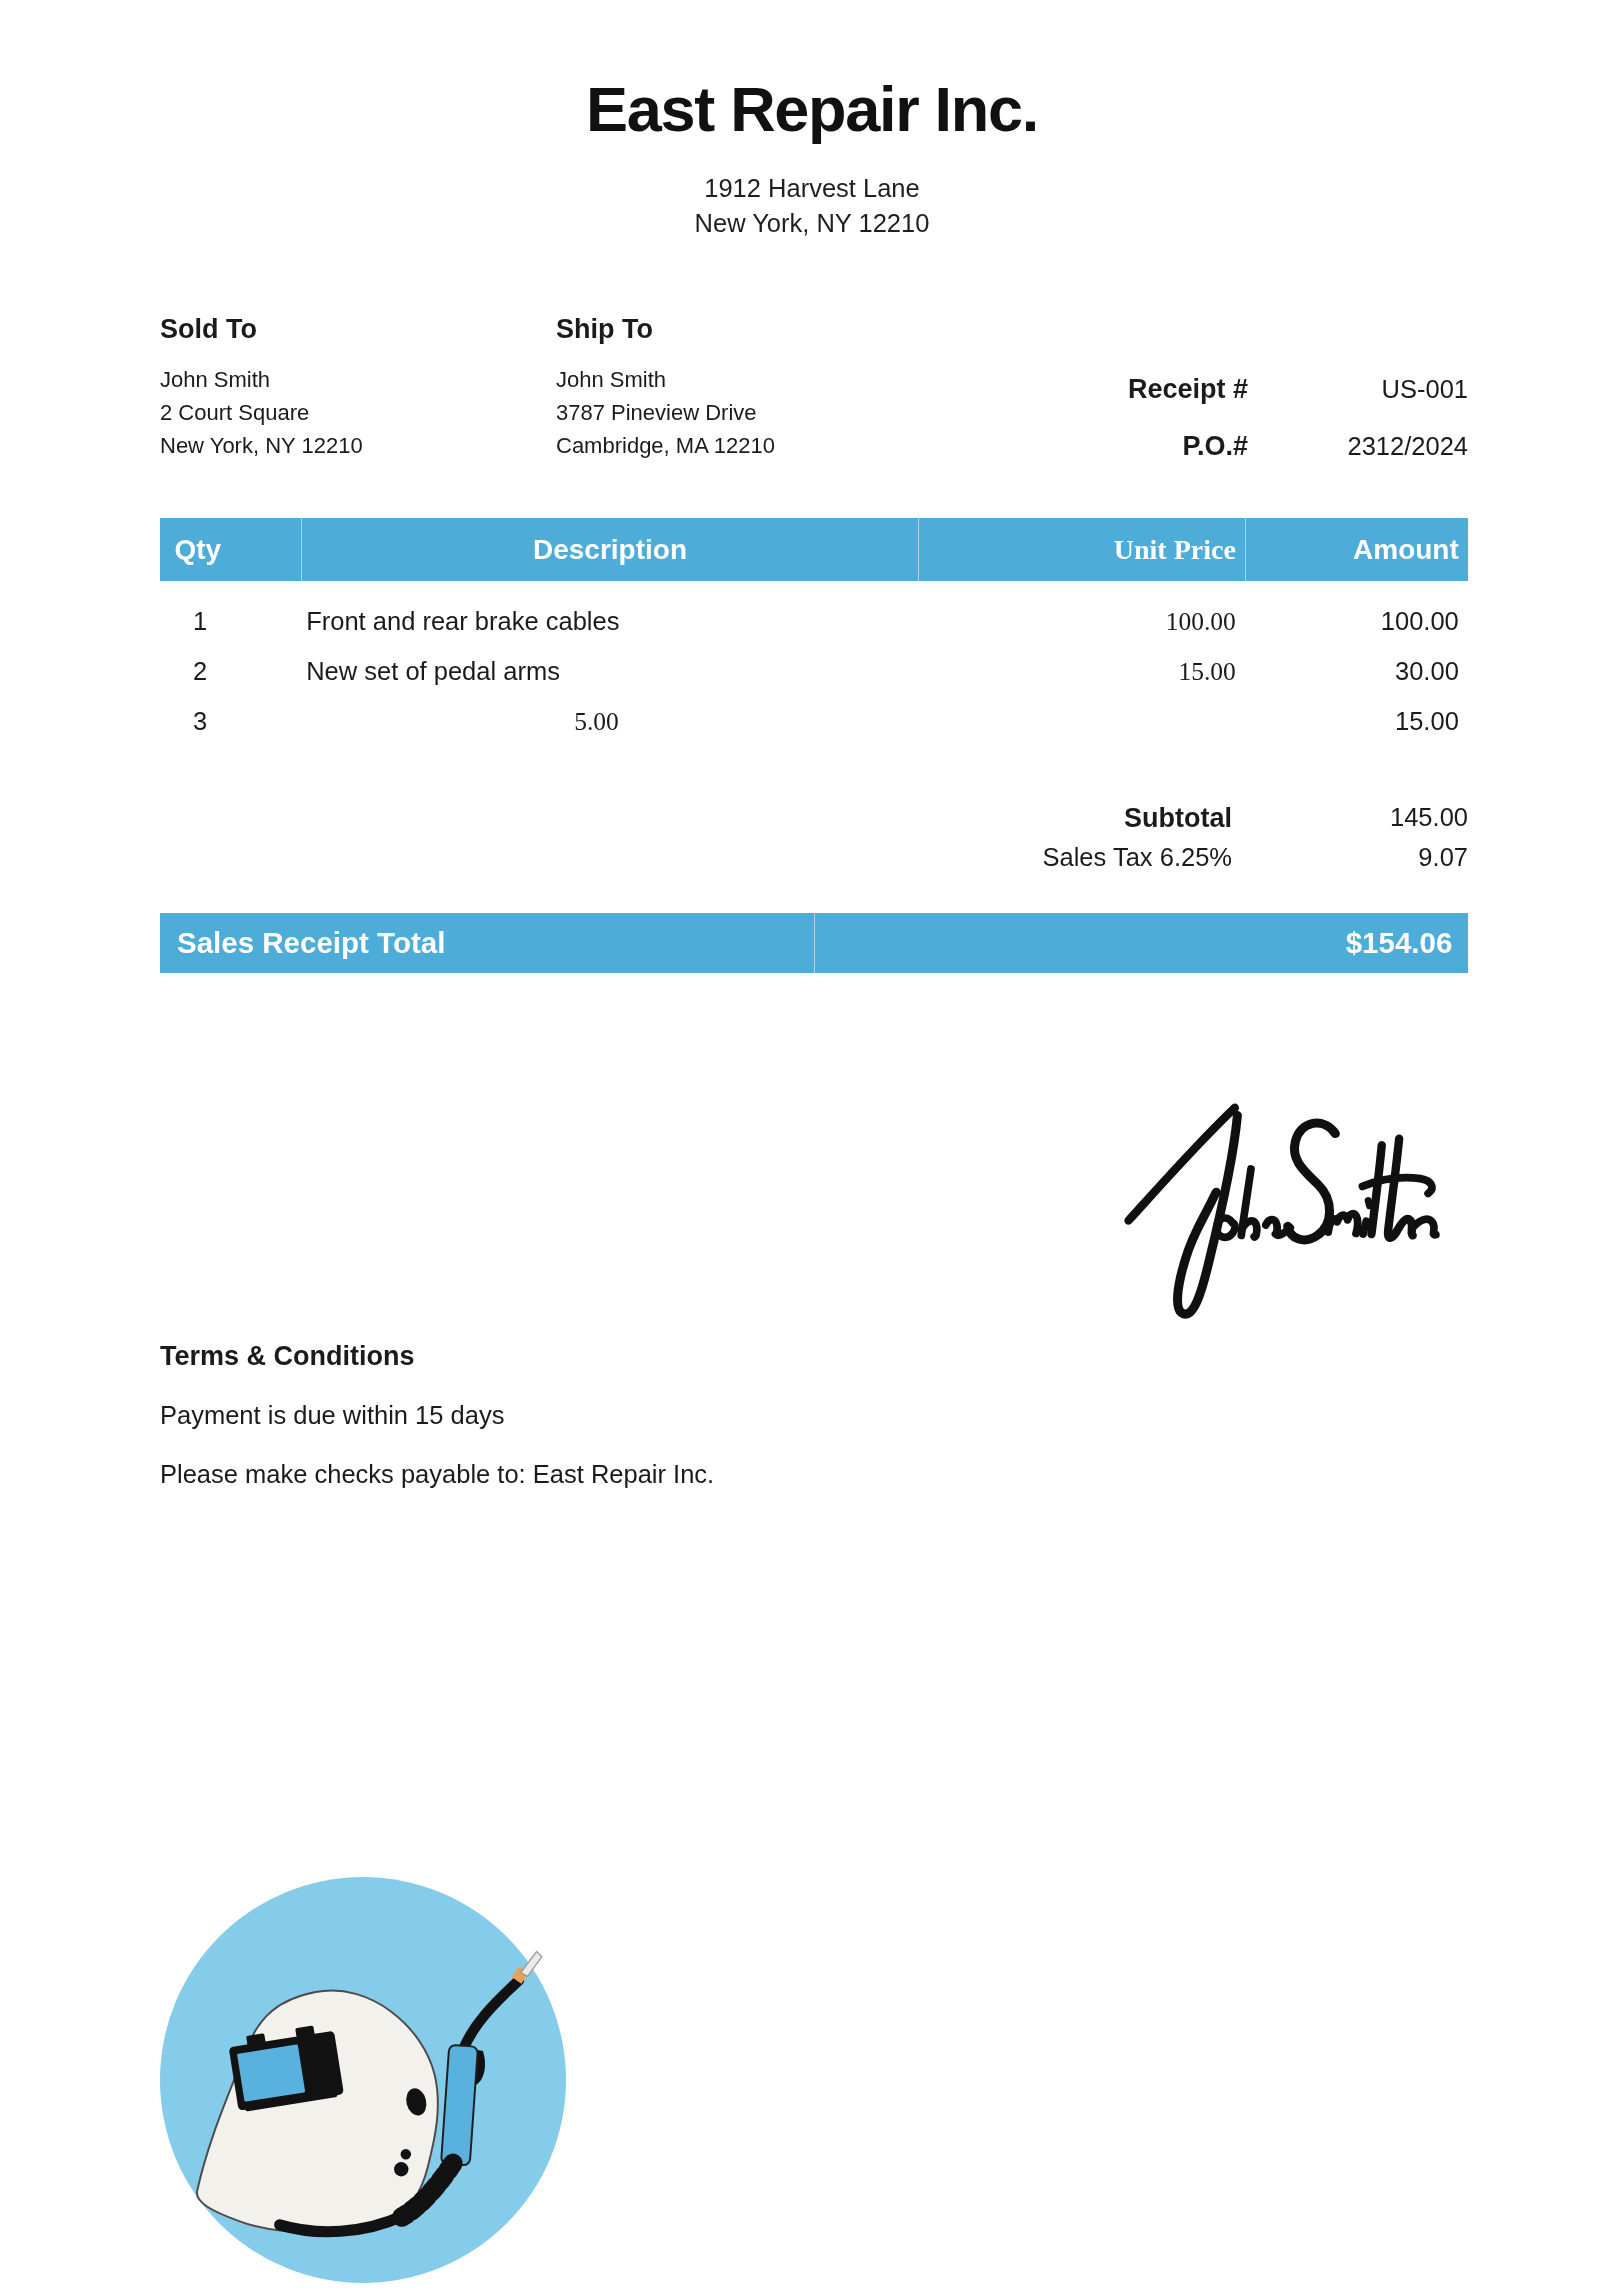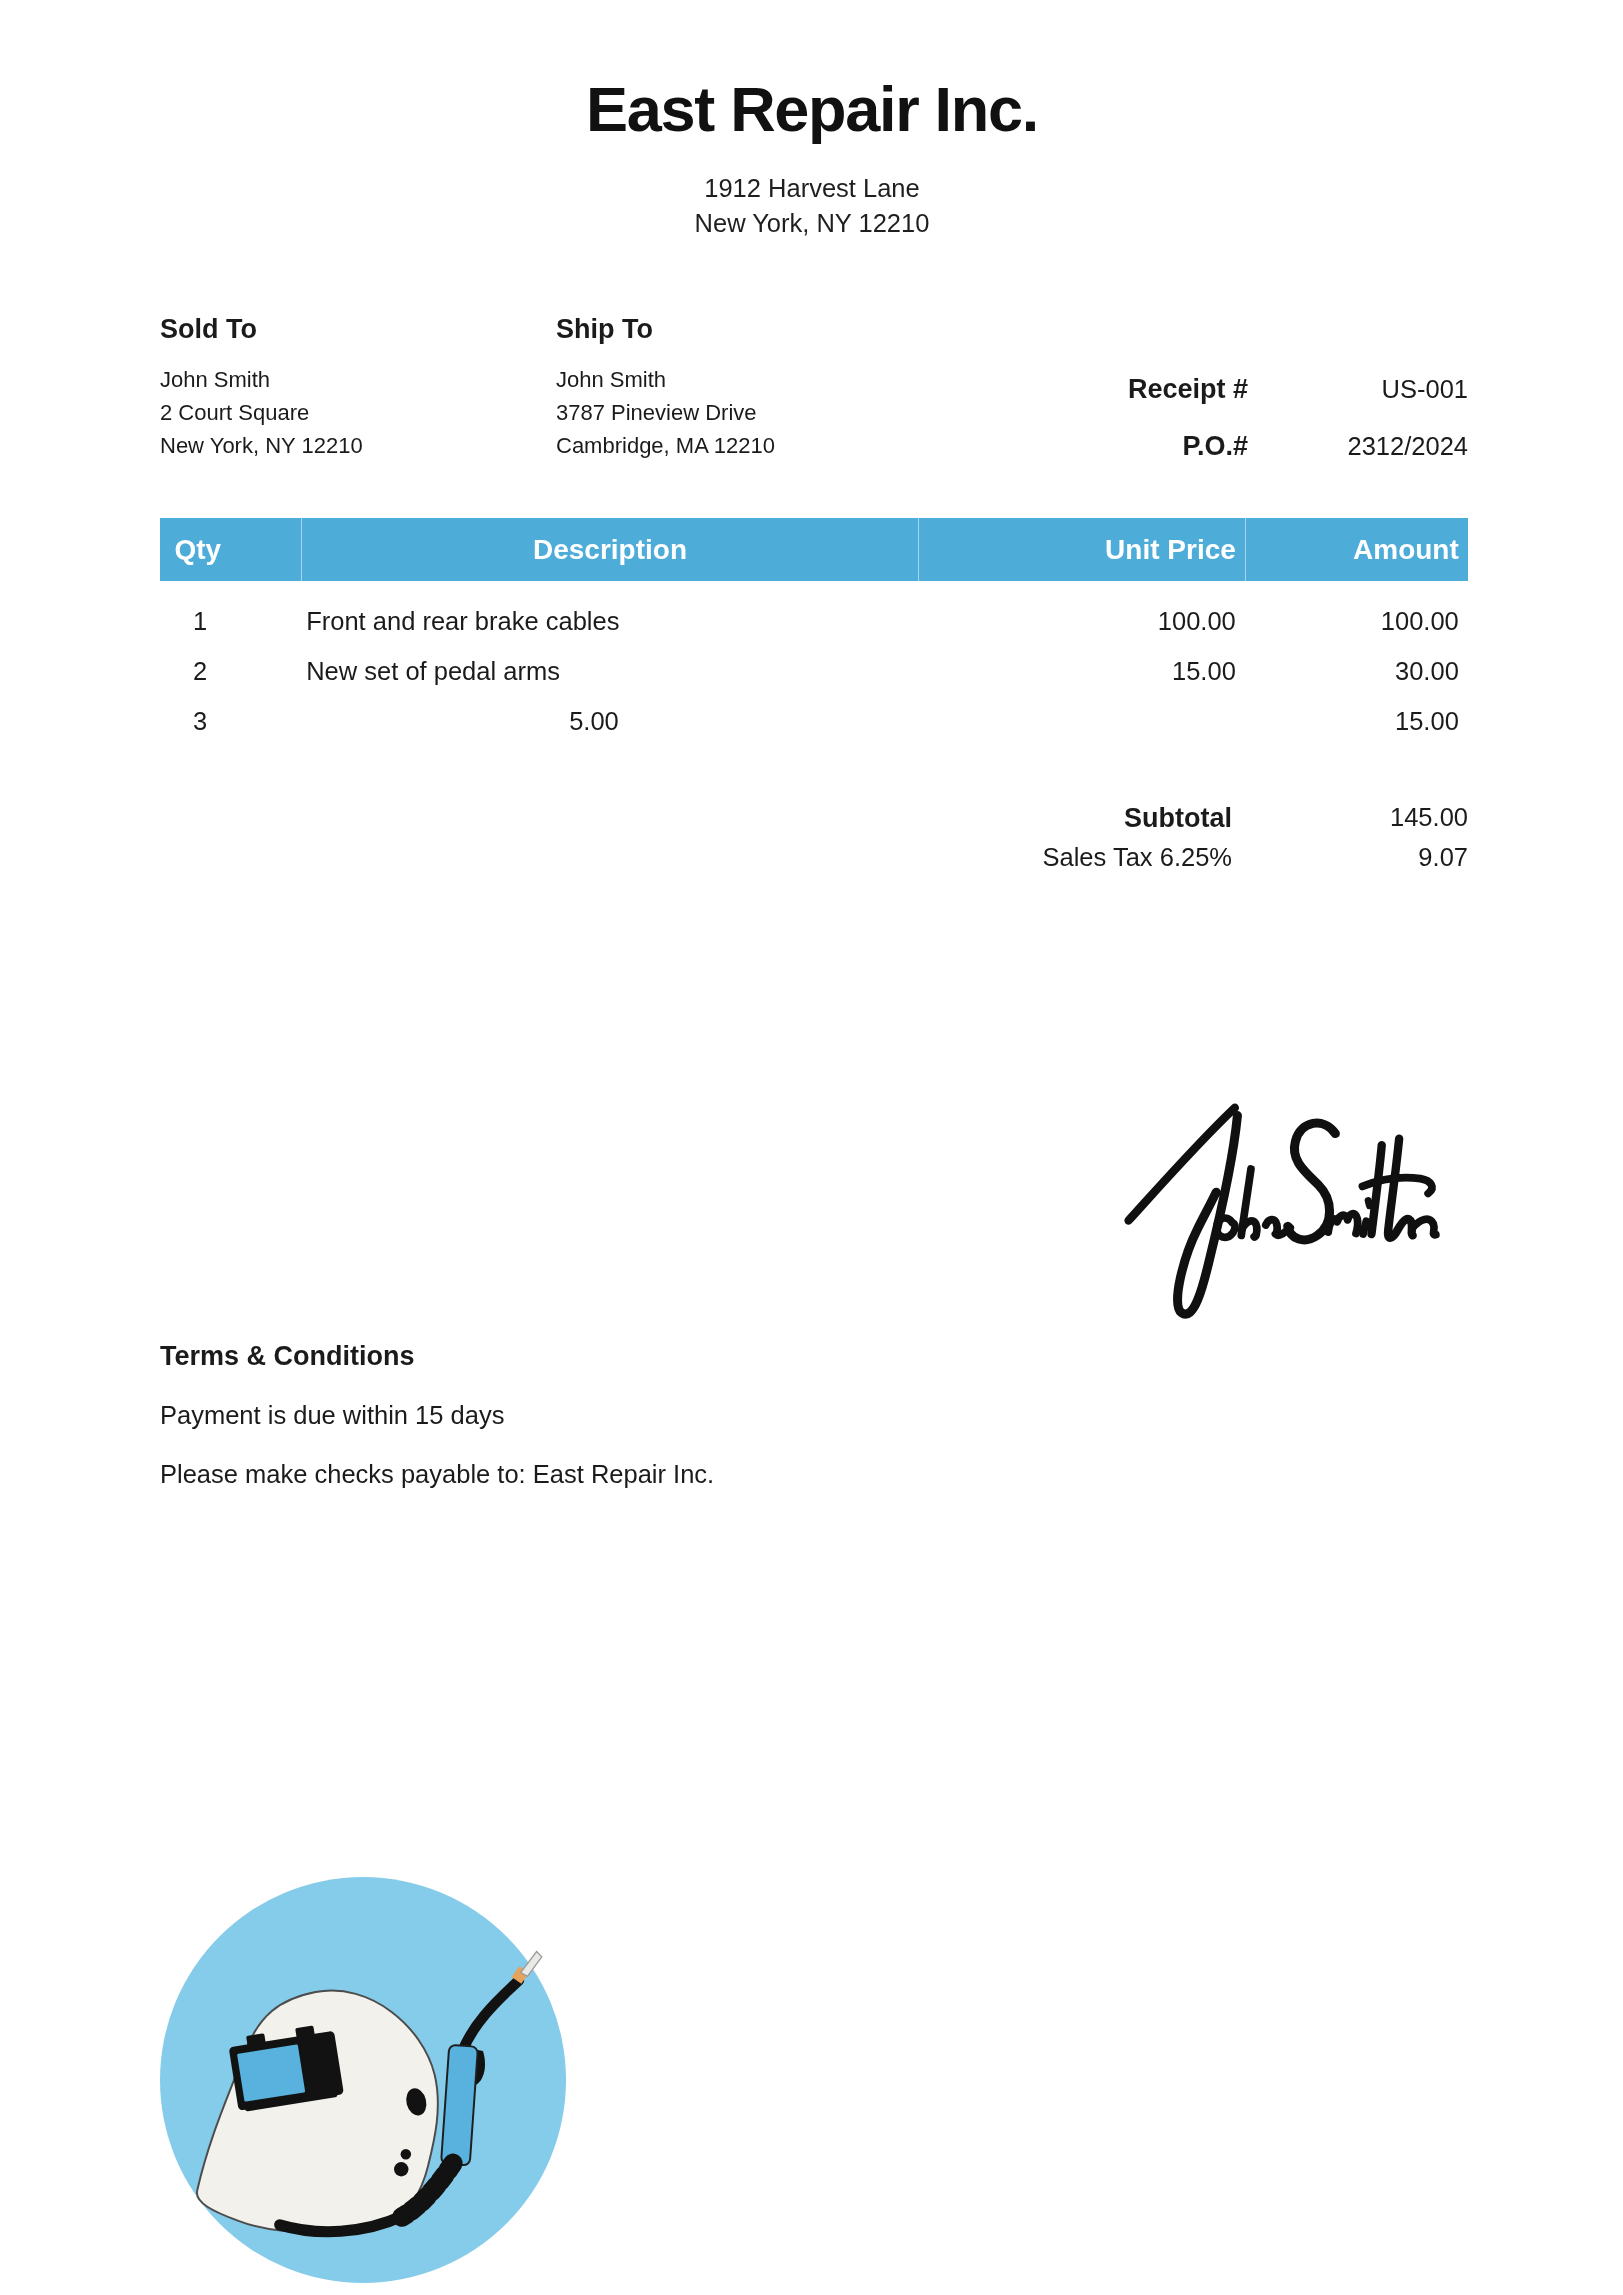--- a/index.html
+++ b/index.html
@@ -42,21 +42,21 @@
     align-items: stretch;
     background: var(--accent, #4EACD9);
     color: #ffffff;
     height: 63px;
     font-size: 28px;
     font-weight: 700;
   }
   .thead .cell { display: flex; align-items: center; }
   .col-qty    { width: 141px; padding-left: 14.4px; }
   .col-desc   { width: 617px; }
-  .col-price  { width: 327px; }
+  .col-price  { width: 327px; font-family: Liberation Serif, serif; }
   .col-amount { flex: 1; }
   .thead .col-desc   { justify-content: center; border-left: 1.3px solid rgba(255,255,255,.5); }
   .thead .col-price  { justify-content: flex-end; padding-right: 9.2px; border-left: 1.3px solid rgba(255,255,255,.5); }
   .thead .col-amount { justify-content: flex-end; padding-right: 9.2px; border-left: 1.3px solid rgba(255,255,255,.5); }
 
   .tbody { padding-top: 15.7px; }
   .trow { display: flex; align-items: center; height: 50px; font-size: 25.5px; }
   .trow .col-qty    { padding-left: 33px; }
   .trow .col-desc   { padding-left: 5.2px; }
   .trow .col-price  { text-align: right; padding-right: 9.2px; }
@@ -168,20 +168,25 @@
     </div>
   </section>
 
   <section class="totals">
     <div class="t-label bold">Subtotal</div>
     <div class="t-value">145.00</div>
     <div class="t-label">Sales Tax 6.25%</div>
     <div class="t-value">9.07</div>
   </section>
 
+  <div class="total-bar">
+    <span class="bar-label">Sales Receipt Total</span>
+    <span class="bar-divider"></span>
+    <span class="bar-value">$154.06</span>
+  </div>
 
   <div class="signature">
     <svg viewBox="0 0 610 400">
 
       <path class="sig-stroke" stroke-width="13" d="M 35 235 C 85 180, 145 112, 200 60"></path>
 
       <path class="sig-stroke" stroke-width="14" d="M 204 72 C 198 135, 178 225, 160 298 C 150 340, 136 392, 117 378 C 101 366, 120 292, 142 248 C 154 224, 164 206, 171 191"></path>
 
       <path class="sig-stroke" stroke-width="12" d="M 196 238 C 188 226, 172 230, 172 247 C 172 262, 188 266, 197 254 C 202 247, 201 240, 196 238"></path>
 

